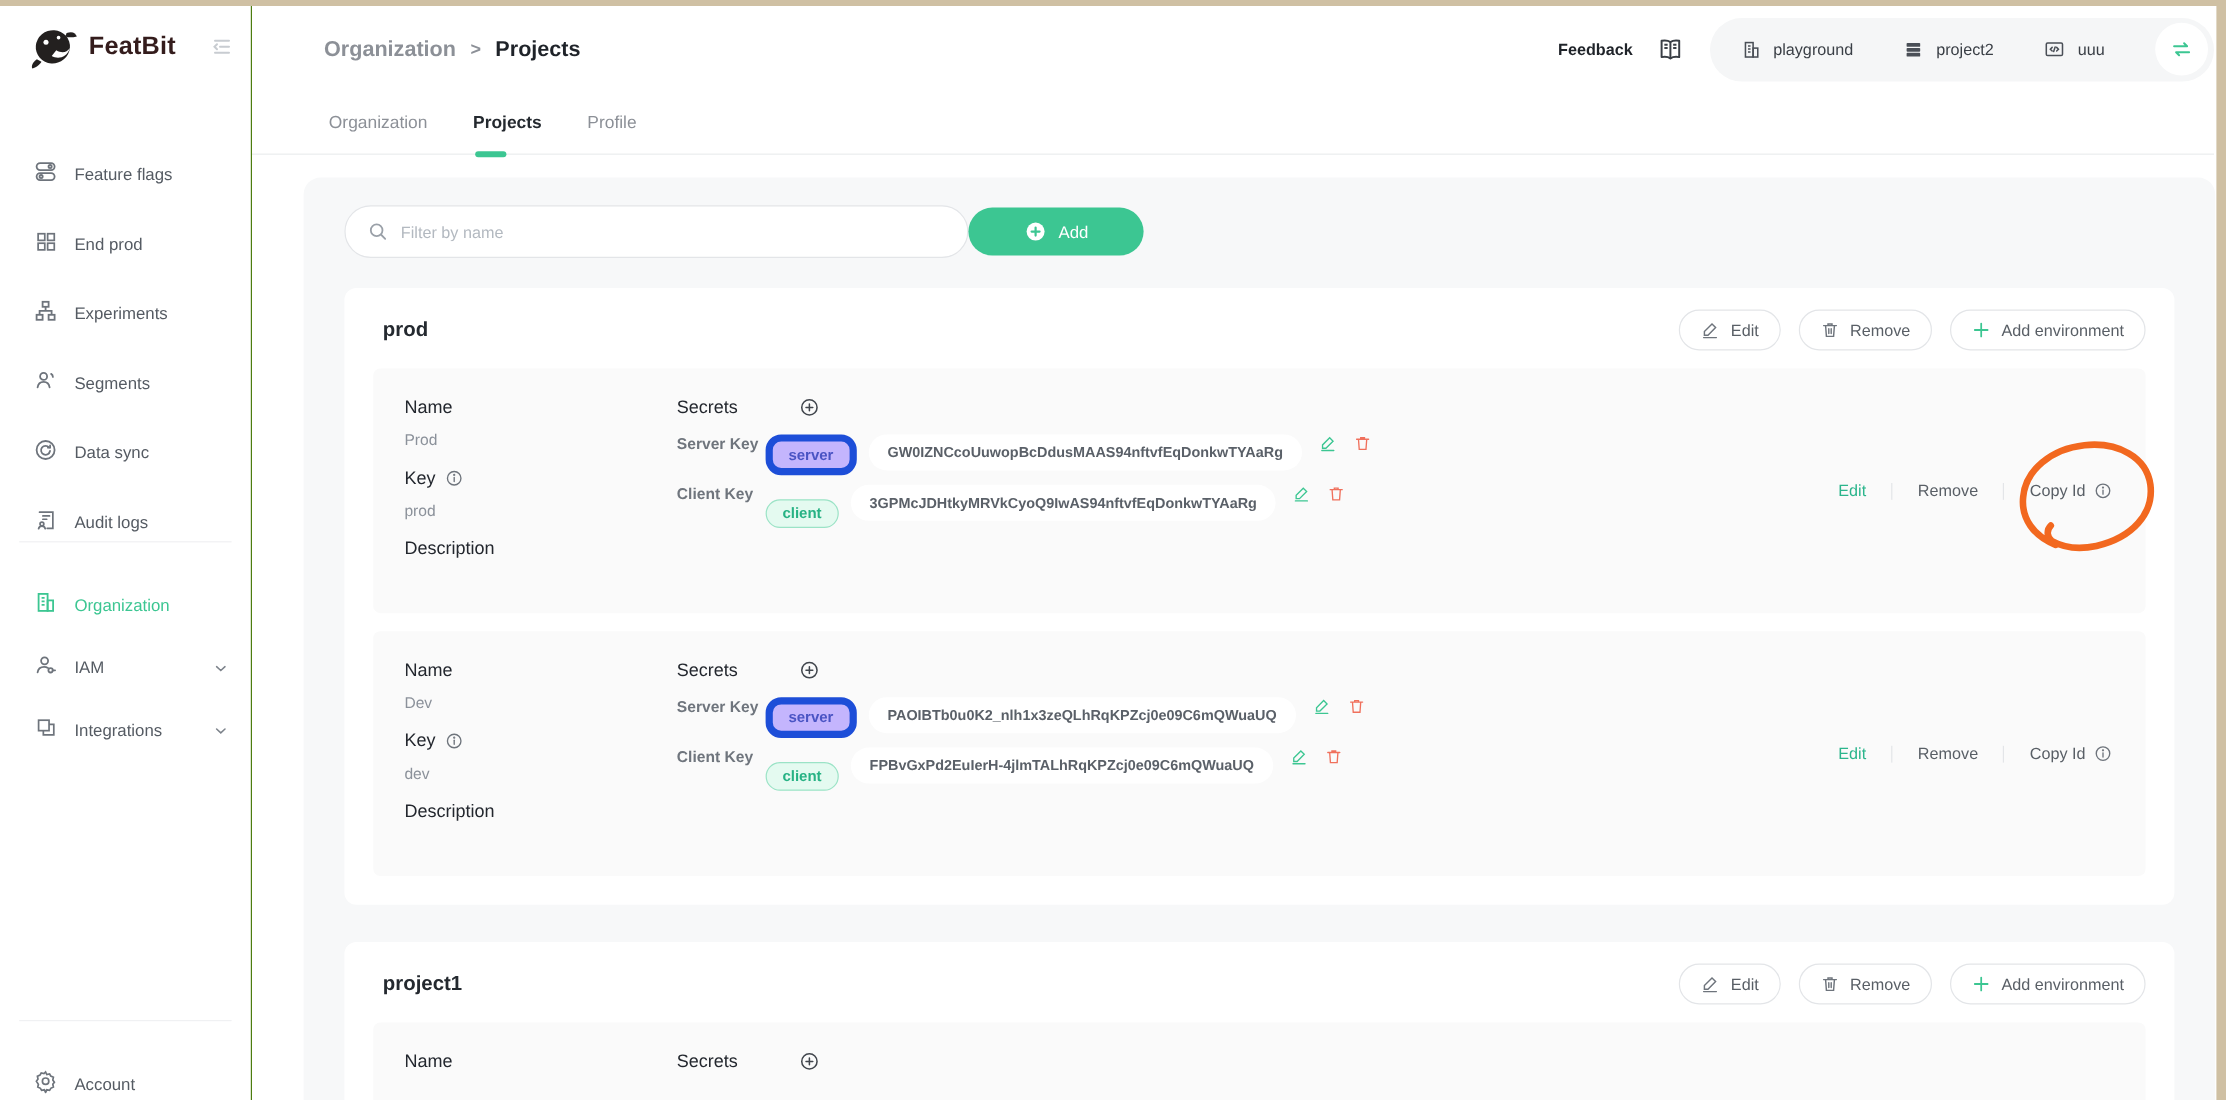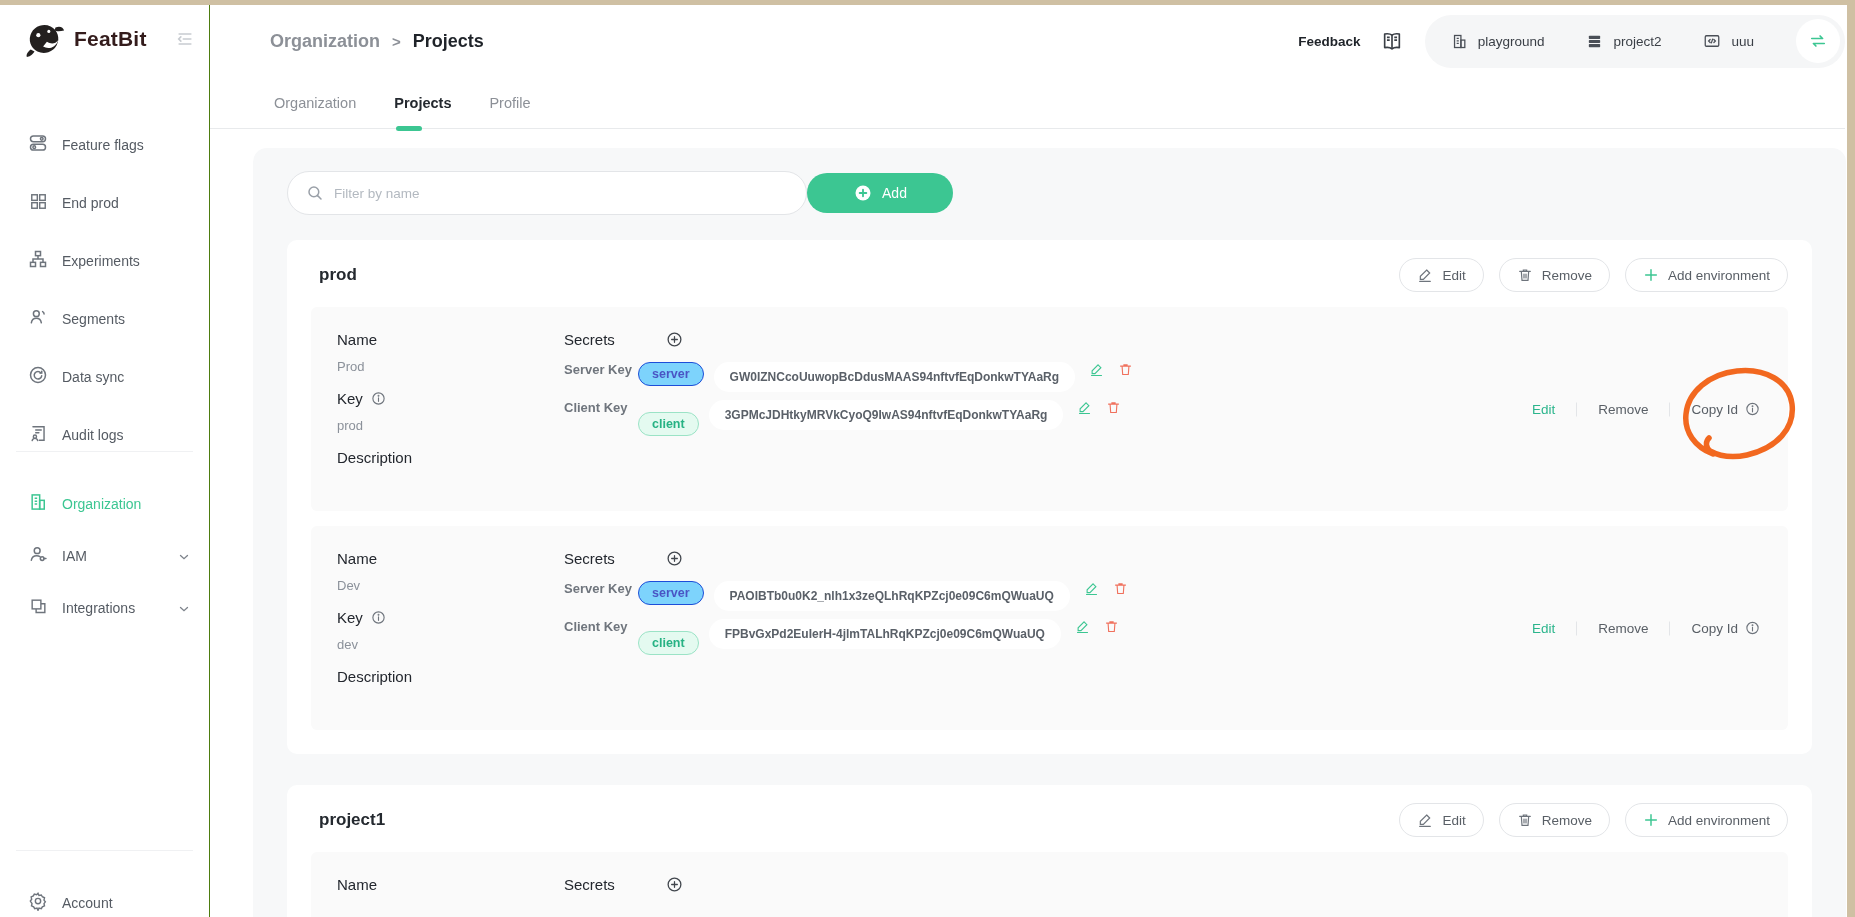--- a/index.html
+++ b/index.html
@@ -75,21 +75,21 @@
   .field-label { font-size:15px; color:#23272e; display:flex; align-items:center; }
   .field-label .ico { display:flex; margin-left:8px; color:#6e747c; }
   .field-value { font-size:13px; color:#8b919a; margin:11px 0 16px 0; }
   .env-mid { flex:1; }
   .secrets-head { font-size:15px; color:#23272e; display:flex; align-items:center;gap:41px; }
   .secrets-head .ico { display:flex; margin-left:10px; color:#41464d; cursor:pointer; }
   .secret-line { display:flex; align-items:flex-start; margin-top:8px;font-weight:bold; }
   .secret-line.first { margin-top:14px; }
   .secret-label { font-size:13px; color:#6f757d; width:70px; }
   .badge { font-size:12.5px; border-radius:13px; padding:4px 13px; margin:0 10px 0 4px; }
-  .badge.server { background:#7dd3fc; border:1px solid #1d4ed8; color:#4a54c4; }
+  .badge.server { background:#c4b5fd; border:6px solid #1d4ed8; color:#4a54c4; }
   .badge.client { background:#e4faf0; border:1px solid #9be3c6; color:#27b284;margin-top:12px; }
   .secret-pill { background:#fff; border-radius:15px; height:30px; display:flex; align-items:center; padding:0 16px; font-size:12px; color:#5a6068; }
   .icon-btn { display:flex; margin-left:14px; cursor:pointer; }
   .icon-btn.edit { color:#3cc692; }
   .icon-btn.delete { color:#f0705c; }
 
   .env-actions { position:absolute; right:28px; top:50%; transform:translateY(-50%); display:flex; align-items:center; }
   .link { font-size:13.5px; cursor:pointer; display:flex; align-items:center; }
   .link.green { color:#2bb58c; }
   .link.gray { color:#595f66; }

